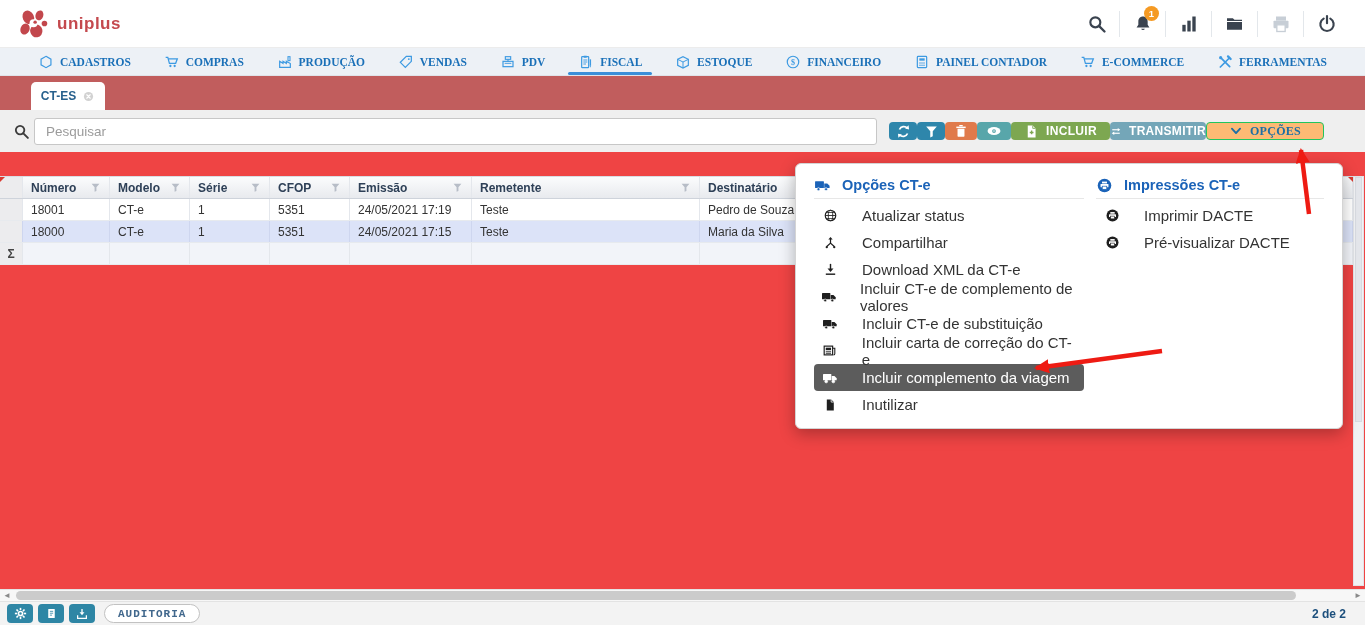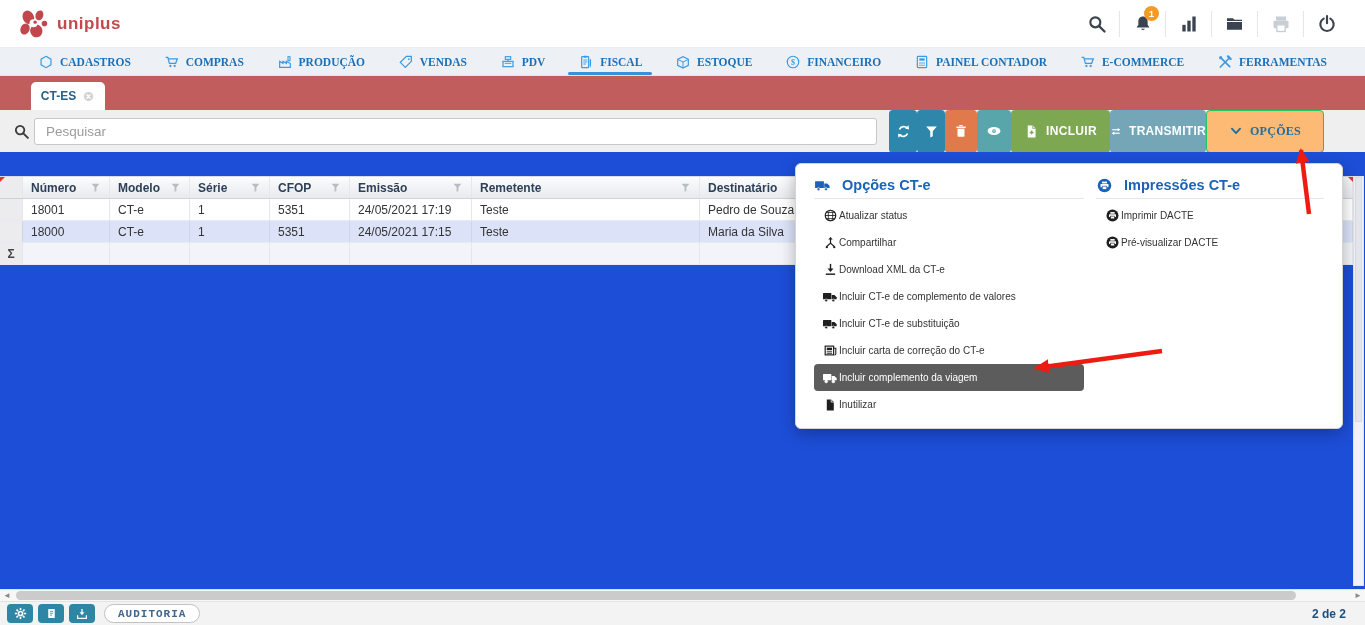--- a/index.html
+++ b/index.html
@@ -28,32 +28,32 @@
 
   
   .redbar { height:34px; background:#c15d5d; position:relative; }
   .tab { position:absolute; left:31px; bottom:0; height:28px; min-width:74px; padding:0 9px; background:#fff; border-radius:5px 5px 0 0; display:flex; align-items:center; justify-content:center; gap:6px; font-weight:bold; font-size:12px; color:#28618d; cursor:pointer; }
 
   
   .toolbar { height:42px; background:#efefef; display:flex; align-items:center; padding:0 8px; }
   .searchicon { width:26px; display:flex; justify-content:center; color:#3c3c3c; }
   .searchinput { width:843px; height:27px; border:1px solid #c7c7c7; border-radius:3px; padding:0 11px; font-size:13.5px; color:#333; background:#fff; outline:none; font-family:"Liberation Sans", sans-serif; }
   .searchinput::placeholder { color:#9b9b9b; }
-  .btn { height:43px; border:none; border-radius:4px; display:flex; align-items:center; justify-content:center; color:#fff; cursor:pointer; font-family:"Liberation Sans", sans-serif; }
+  .btn { height:18px; border:none; border-radius:4px; display:flex; align-items:center; justify-content:center; color:#fff; cursor:pointer; font-family:"Liberation Sans", sans-serif; }
   .b-refresh { width:28px; background:#2e86ab; margin-left:12px; }
   .b-filter  { width:28px; background:#2e86ab; }
   .b-trash   { width:32px; background:#e07a4b; }
   .b-eye     { width:34px; background:#58a6aa; }
   .b-text    { gap:7px; font-weight:bold; font-size:12px; letter-spacing:.3px; }
   .b-incluir    { width:99px;  background:#7da751; }
   .b-transmitir { width:96px;  background:#74a6b8; }
   .b-opcoes     { width:118px; background:#fdba74; color:#1d6fa5; border:1px solid #22c55e;font-family:Liberation Serif, serif; }
 
   
-  .content { position:relative; height:437px; background:#1d4ed8; overflow:hidden; }
+  .content { position:relative; height:437px; background:#ef4444; overflow:hidden; }
   .grid { position:absolute; top:24px; left:0; right:12px; background:#fff; }
   .grow { display:flex; height:22px; align-items:stretch; font-size:12px; color:#333; background:#fff; border-bottom:1px solid #e7eaee; cursor:pointer; }
   .ghead { height:23px; background:linear-gradient(#fbfcfd,#e8eaee); border-top:1px solid #d9dde3; border-bottom:1px solid #ced3db; font-weight:bold; color:#2e4057; position:relative; cursor:default; }
   .cell { display:flex; align-items:center; padding:0 8px; border-right:1px solid #e4e7ec; overflow:hidden; white-space:nowrap; }
   .c0 { width:23px; background:#ececee; padding:0; justify-content:center; }
   .c1 { width:87px; } .c2 { width:80px; } .c3 { width:80px; } .c4 { width:80px; }
   .c5 { width:122px; } .c6 { width:228px; } .c7 { flex:1; }
   .funnel { margin-left:auto; color:#b7bdc7; display:flex; }
   .grow.selected { background:#dce3f8; }
   .grow.selected .cell { border-right-color:#ced6ef; }
@@ -62,21 +62,21 @@
   .redtick-r { position:absolute; right:0; top:0; width:0; height:0; border-right:5px solid #d93a31; border-bottom:5px solid transparent; }
   .vscroll { position:absolute; right:1px; top:24px; bottom:3px; width:11px; background:#f1f2f4; border:1px solid #e1e3e7; }
   .vthumb { position:absolute; left:1px; right:1px; top:0; height:245px; background:#e4e6eb; border:1px solid #d8dbe1; }
 
   
   .menu { position:absolute; left:795px; top:163px; width:548px; min-height:254px; background:#fff; border:1px solid #d4d4d4; border-radius:6px; box-shadow:0 5px 16px rgba(0,0,0,.28); z-index:40; display:flex; padding:8px 12px 10px 12px; }
   .mcol-l { width:282px; padding:0 6px; }
   .mcol-r { flex:1; padding:0 6px; }
   .mtitle { display:flex; align-items:center; gap:11px; color:#1b63b8; font-weight:bold; font-size:14.5px; height:27px; border-bottom:1px solid #e7e7e7; margin-bottom:3px; }
   .mtitle .mi { color:#1b63b8; }
-  .mitem { display:flex; align-items:center; gap:0; height:27px; font-size:10px; color:#333; padding:0 7px; border-radius:4px; cursor:pointer; }
+  .mitem { display:flex; align-items:center; gap:23px; height:27px; font-size:15px; color:#333; padding:0 7px; border-radius:4px; cursor:pointer; }
   .mitem .mi { color:#1f1f1f; width:18px; display:flex; justify-content:center; }
   .mitem.hl { background:#5c5c5c; color:#fff; }
   .mitem.hl .mi { color:#fff; }
 
   
   .arrows { position:absolute; inset:0; z-index:60; pointer-events:none; }
 
   
   .hscroll { height:13px; display:flex; align-items:stretch; background:#f7f7f7; border-top:1px solid #e3e3e3; border-bottom:1px solid #e3e3e3; }
   .hsarrow { width:14px; display:flex; align-items:center; justify-content:center; font-size:8px; color:#8a8a8a; cursor:pointer; }

